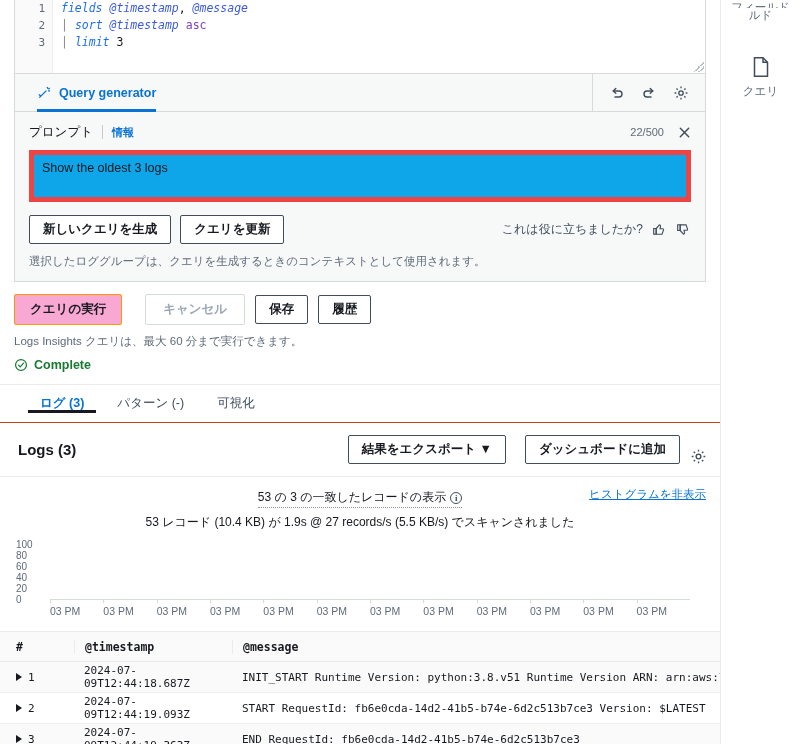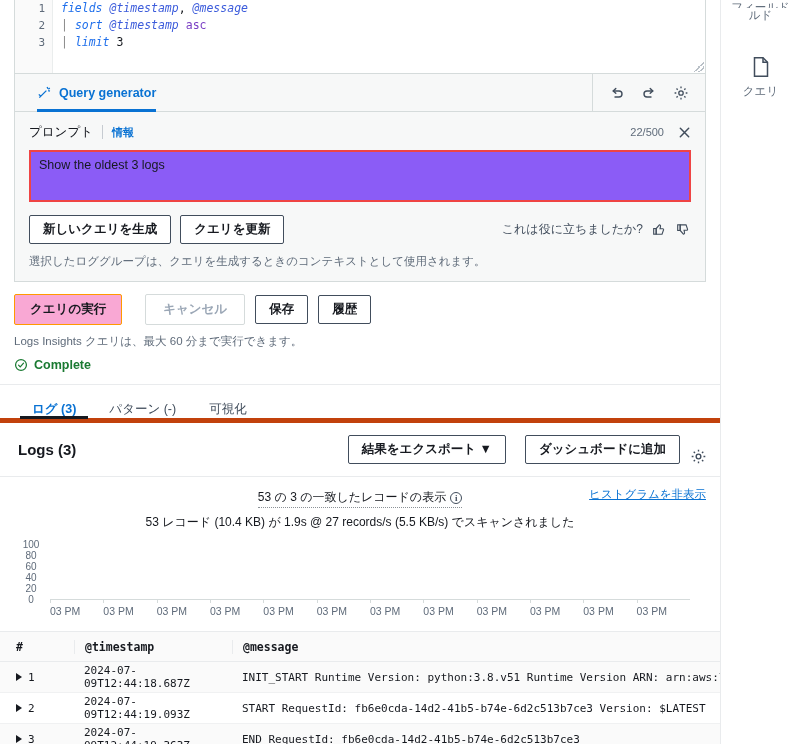--- a/index.html
+++ b/index.html
@@ -86,21 +86,21 @@
   .prompt-head { display: flex; align-items: center; height: 20px; }
   .prompt-label { font-size: 12.5px; color: #16191f; }
   .vdiv { width: 1px; height: 14px; background: #c6cbd1; margin: 0 9px; }
   .info-link { font-size: 11px; color: #0972d3; text-decoration: none; cursor: pointer; font-weight: bold; }
   .spacer { flex: 1; }
   .counter { font-size: 11px; color: #5f6b7a; margin-right: 14px; }
   .close-x { font-size: 15px; color: #414d5c; cursor: pointer; line-height: 1; }
   .prompt-box {
     margin-top: 8px;
     width: 100%; height: 52px;
-    border: 2px solid #ef4444; background: #8b5cf6;
+    border: 5px solid #ef4444; background: #0ea5e9;
     font-family: "Liberation Sans", sans-serif;
     font-size: 12.5px; color: #16191f;
     padding: 6px 8px; resize: none; outline: none;
   }
   .prompt-actions { display: flex; align-items: center; margin-top: 9px; }
   .btn {
     font-family: "Liberation Sans", sans-serif;
     font-size: 12.5px; font-weight: bold;
     padding: 5px 13px; border: 1px solid #414d5c;
     background: #ffffff; color: #16191f; cursor: pointer;
@@ -125,21 +125,21 @@
     border-radius: 2px; cursor: default; margin-left: 23px;
   }
   .run-row .btn { margin-left: 10px; }
   .limit-note { font-size: 11.5px; color: #5f6b7a; padding: 9px 14px 0 14px; }
   .status-row { display: flex; align-items: flex-end; gap: 6px; padding: 9px 14px 0 14px; }
   .status-text { font-size: 12.5px; color: #1a7a32; font-weight: bold; }
 
   .hr-full { border: none; border-top: 1px solid #e9ebed; margin: 12px 0 0 0; }
 
   
-  .tabs { display: flex; align-items: flex-end; height: 38px; padding-left: 16px; border-bottom: 5px solid #c2410c; }
+  .tabs { display: flex; align-items: center; height: 38px; padding-left: 24px; border-bottom: 1px solid #c2410c; }
   .tab {
     display: flex; align-items: center; padding: 0 16px;
     font-size: 12.5px; color: #414d5c; cursor: pointer; position: relative;
   }
   .tab.active { color: #0972d3; font-weight: bold; }
   .tab.active::after {
     content:""; position:absolute; left:4px; right:4px; bottom:-1px; height:3px; background:#16191f;
   }
   .tab-sep { width: 1px; background: #d5dbdb; margin: 10px 0; }
 
@@ -163,21 +163,21 @@
   }
   .info-circle {
     display:inline-block; width:12px; height:12px; border:1.2px solid #414d5c; border-radius:50%;
     font-size:9px; line-height:10px; text-align:center; font-weight:bold; color:#414d5c;
     font-family:"Liberation Serif", serif;
   }
 
   
   .chart-area { position: relative; height: 78px; margin: 8px 16px 0 16px; }
   .y-labels { position: absolute; left: 0; top: 0; width: 30px; }
-  .y-labels div { font-size: 10px; color: #5f6b7a; text-align: center; height: 11px; line-height: 11px; }
+  .y-labels div { font-size: 10px; color: #5f6b7a; text-align: left; height: 11px; line-height: 11px; }
   .plot { position: absolute; left: 34px; right: 14px; top: 5px; height: 55px; }
   .x-axis { position: absolute; left: 34px; right: 14px; top: 60px; height: 1px; background: #d5dbdb; }
   .x-ticks { position: absolute; left: 34px; right: 14px; top: 60px; display: flex; }
   .x-ticks span { flex: 1; position: relative; }
   .x-ticks span::before { content:""; position:absolute; left:0; top:0; width:1px; height:4px; background:#d5dbdb; }
   .x-labels { position: absolute; left: 34px; right: 14px; top: 66px; display: flex; }
   .x-labels span { flex: 1; font-size: 10.5px; color: #5f6b7a; text-align: left; padding-left: 0; }
 
   
   .tbl { margin-top: 14px; border-top: 1px solid #e9ebed; }

